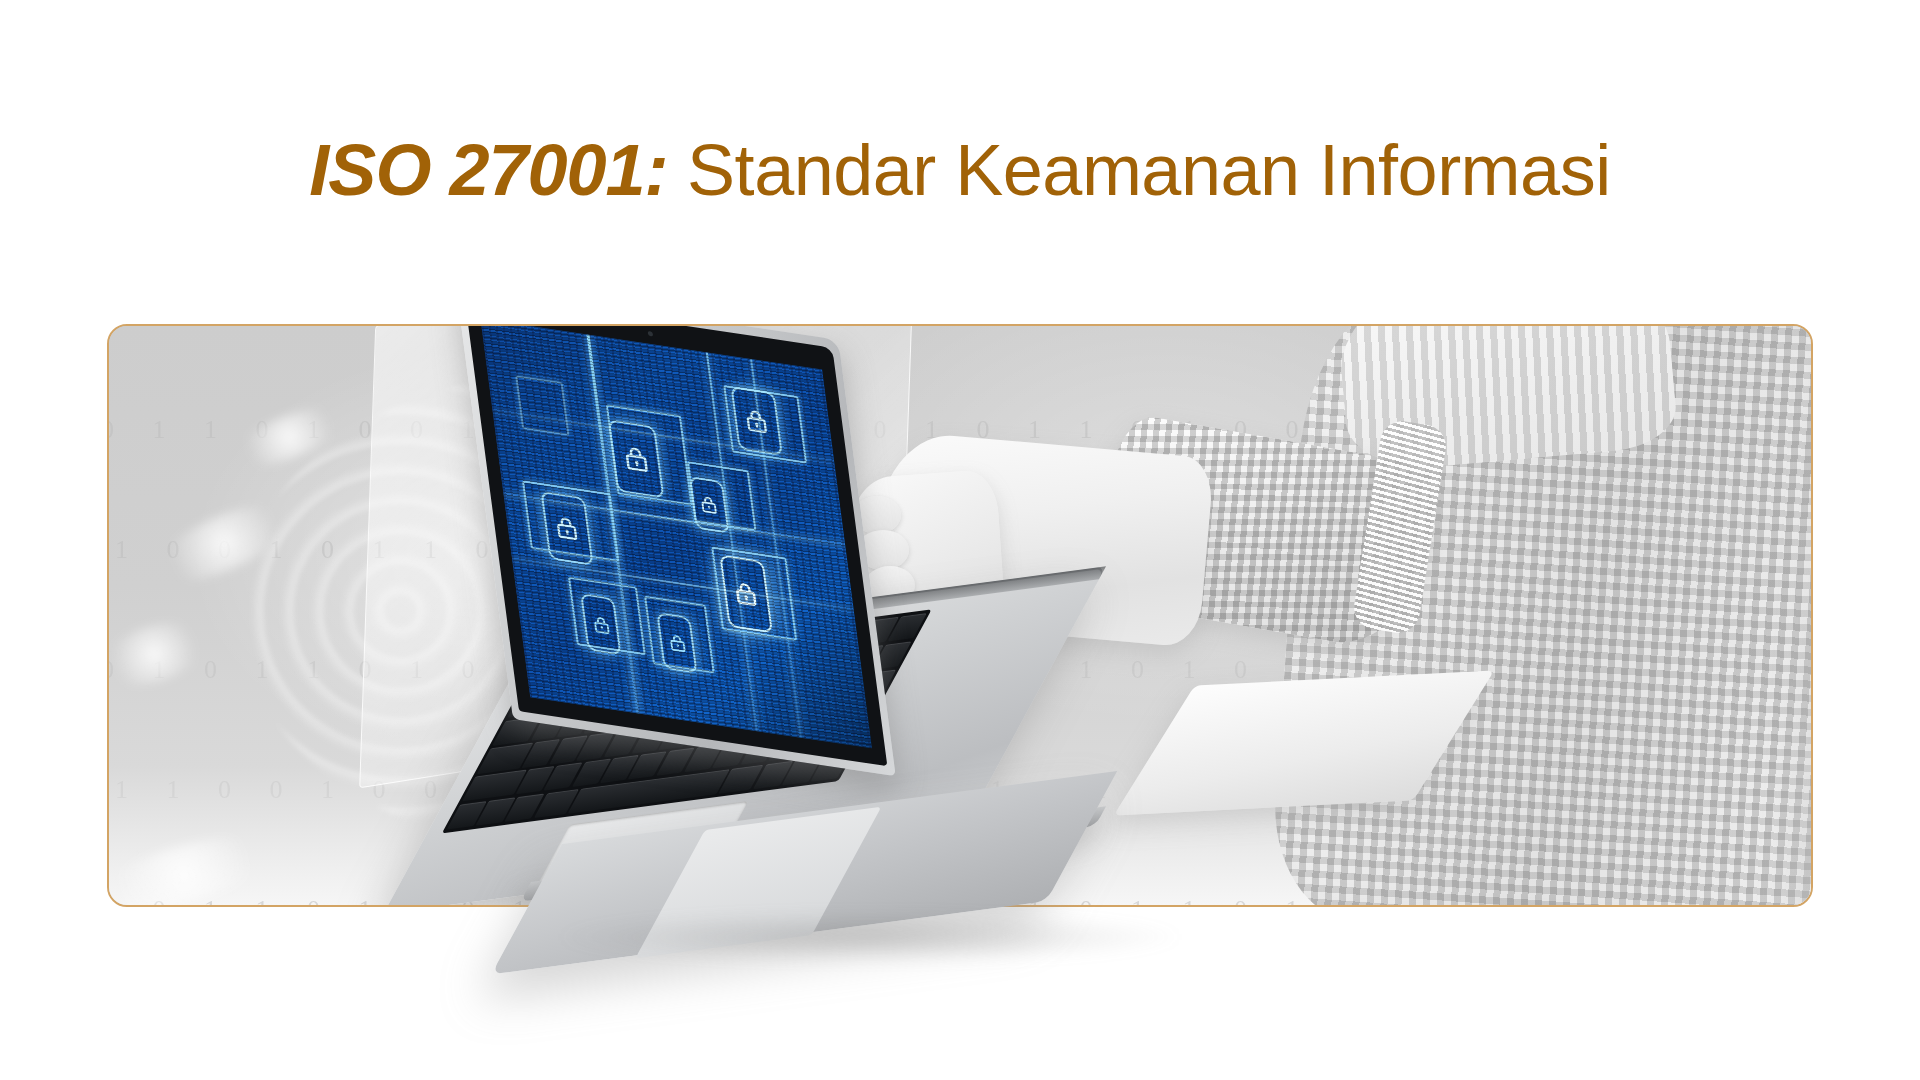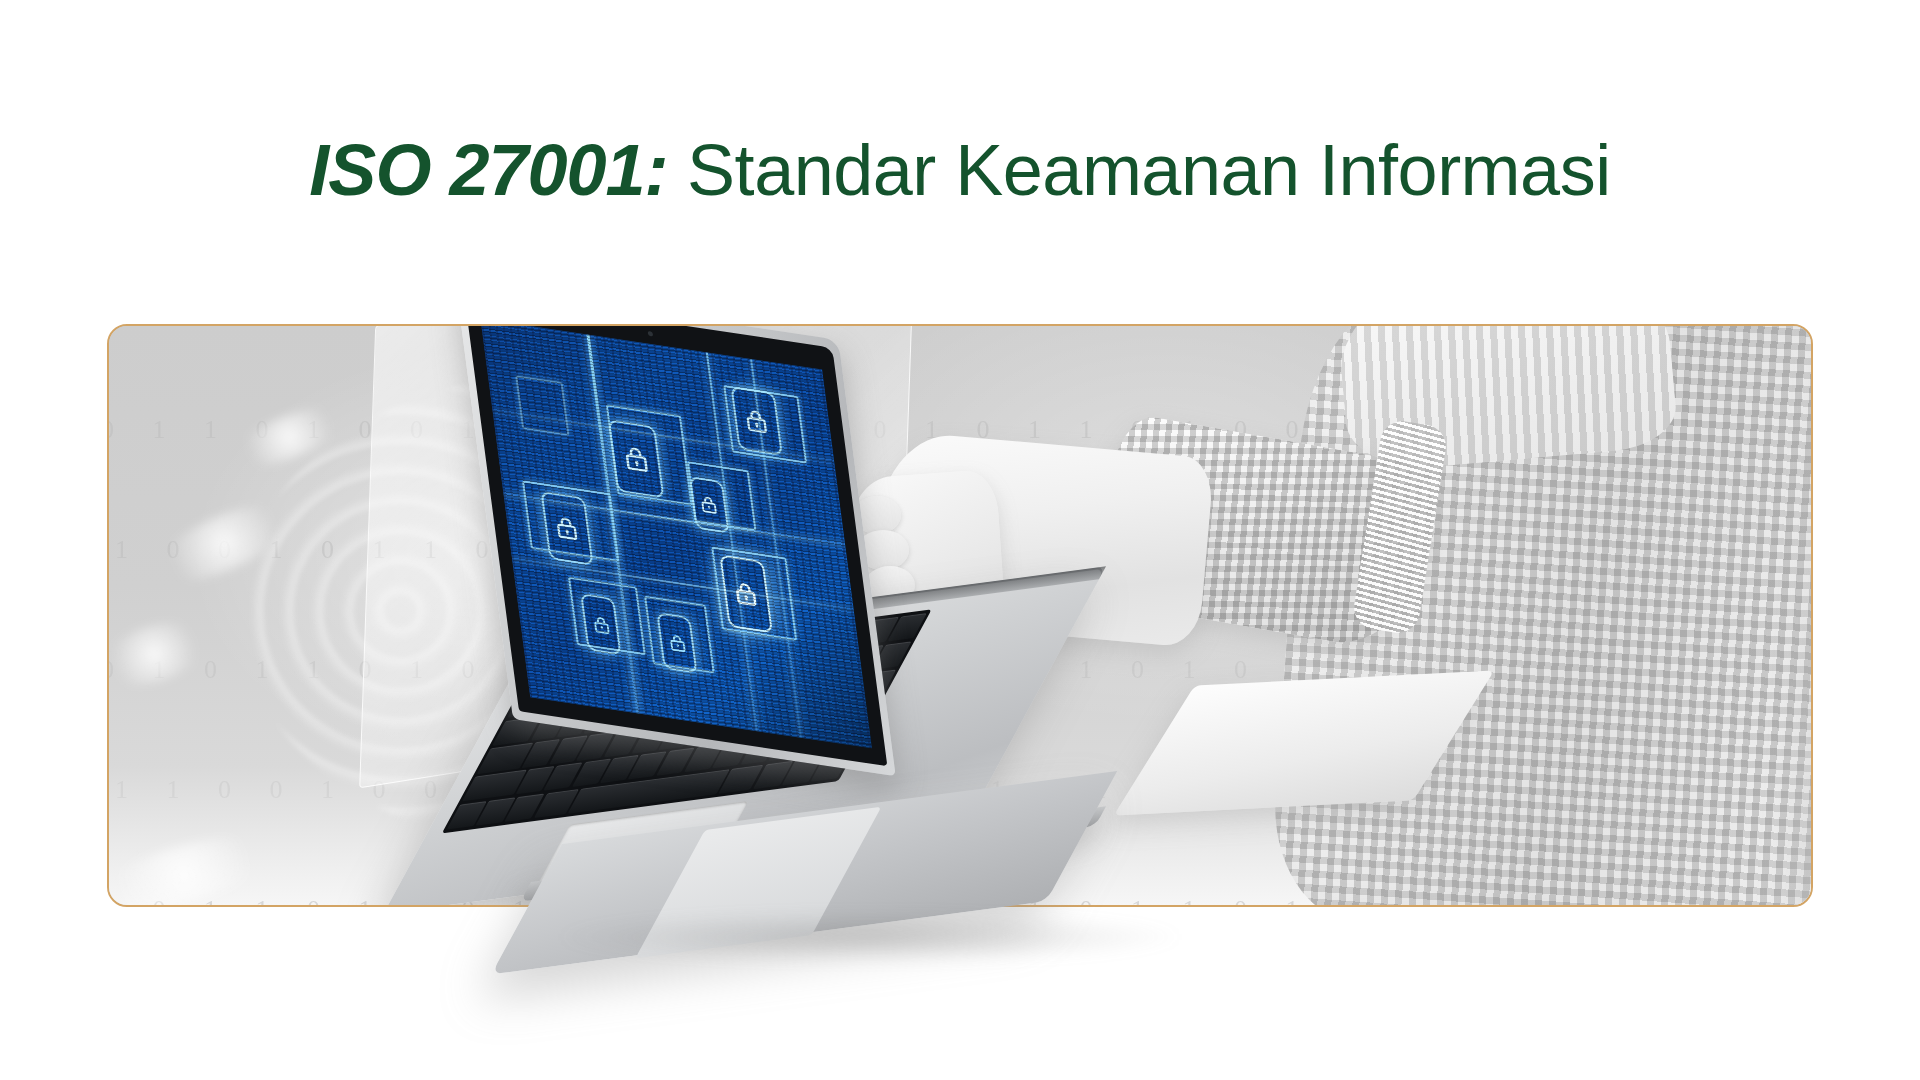--- a/index.html
+++ b/index.html
@@ -23,21 +23,21 @@
     position:absolute;
     left:0; top:134px;
     width:1920px;
     text-align:center;
     white-space:nowrap;
   }
   .title-line {
     display:inline-block;
     font-size:72px;
     line-height:1.0;
-    color:#14532d;
+    color:#a16207;
     letter-spacing:-0.5px;
   }
   .title-strong {
     font-weight:700;
     font-style:italic;
     letter-spacing:-1px;
   }
   .title-regular {
     font-weight:400;
     font-style:normal;

